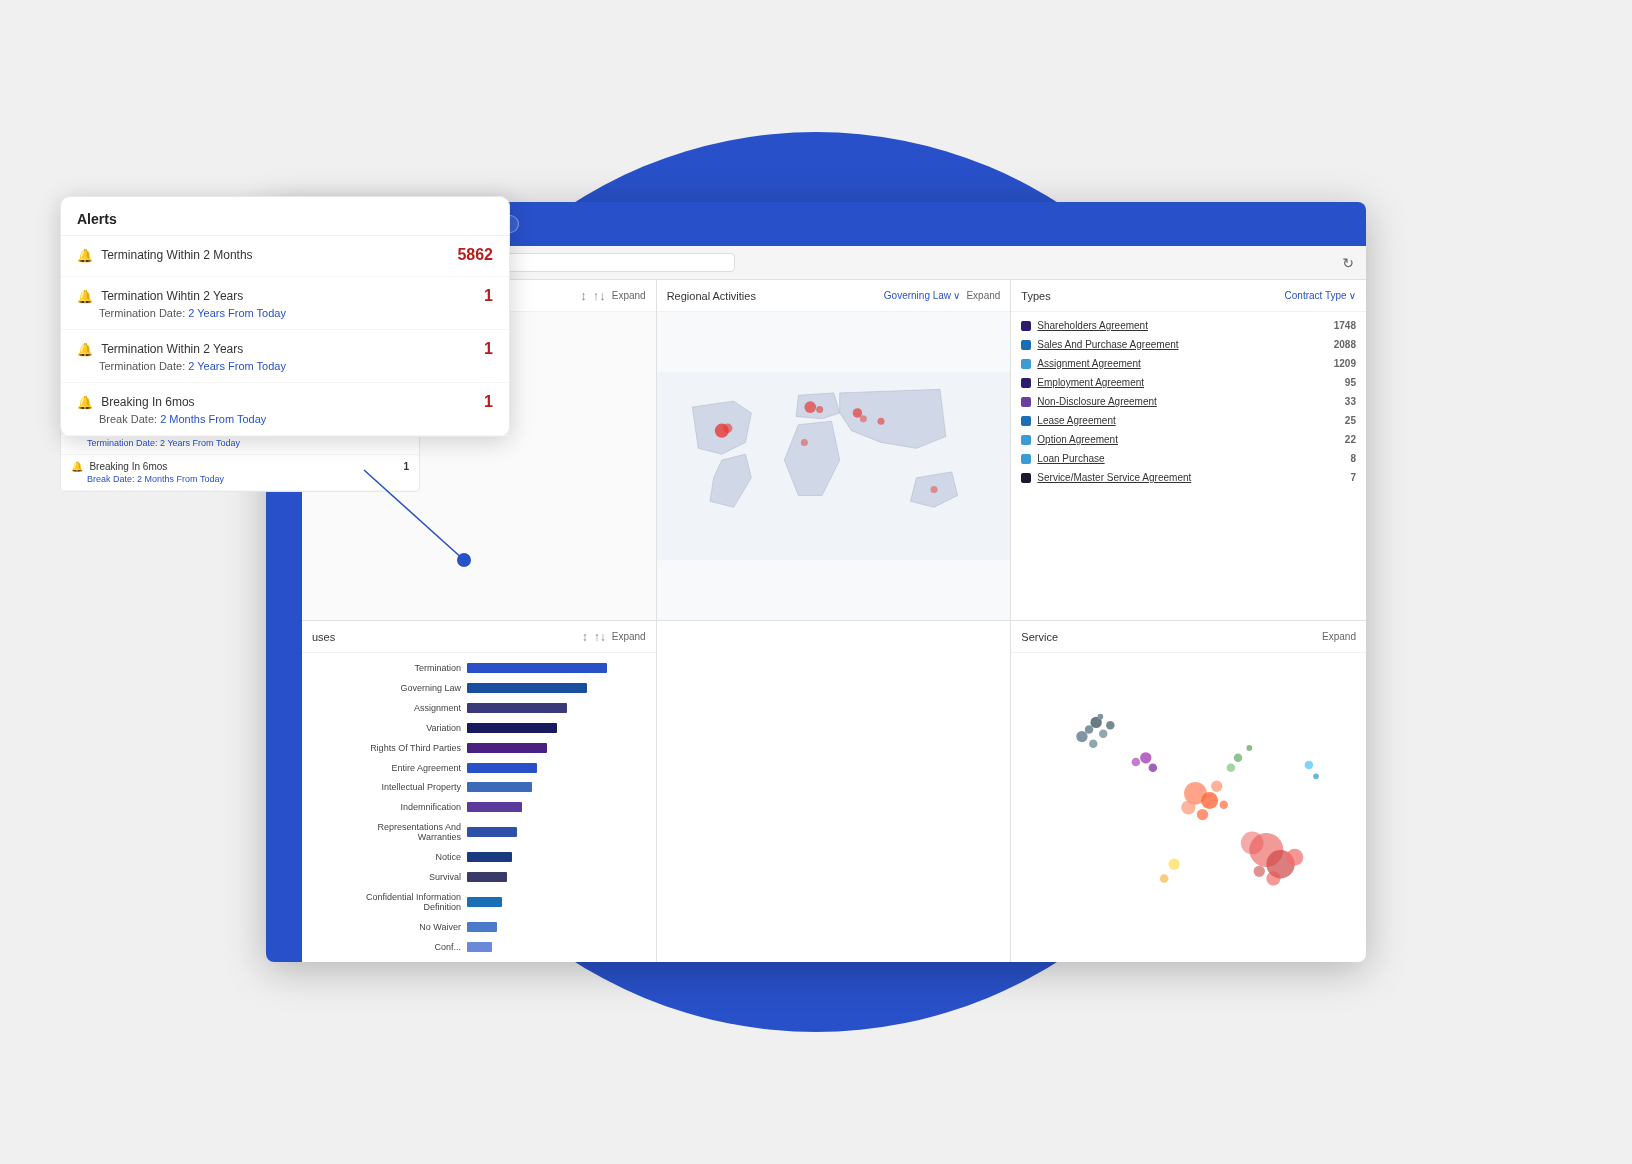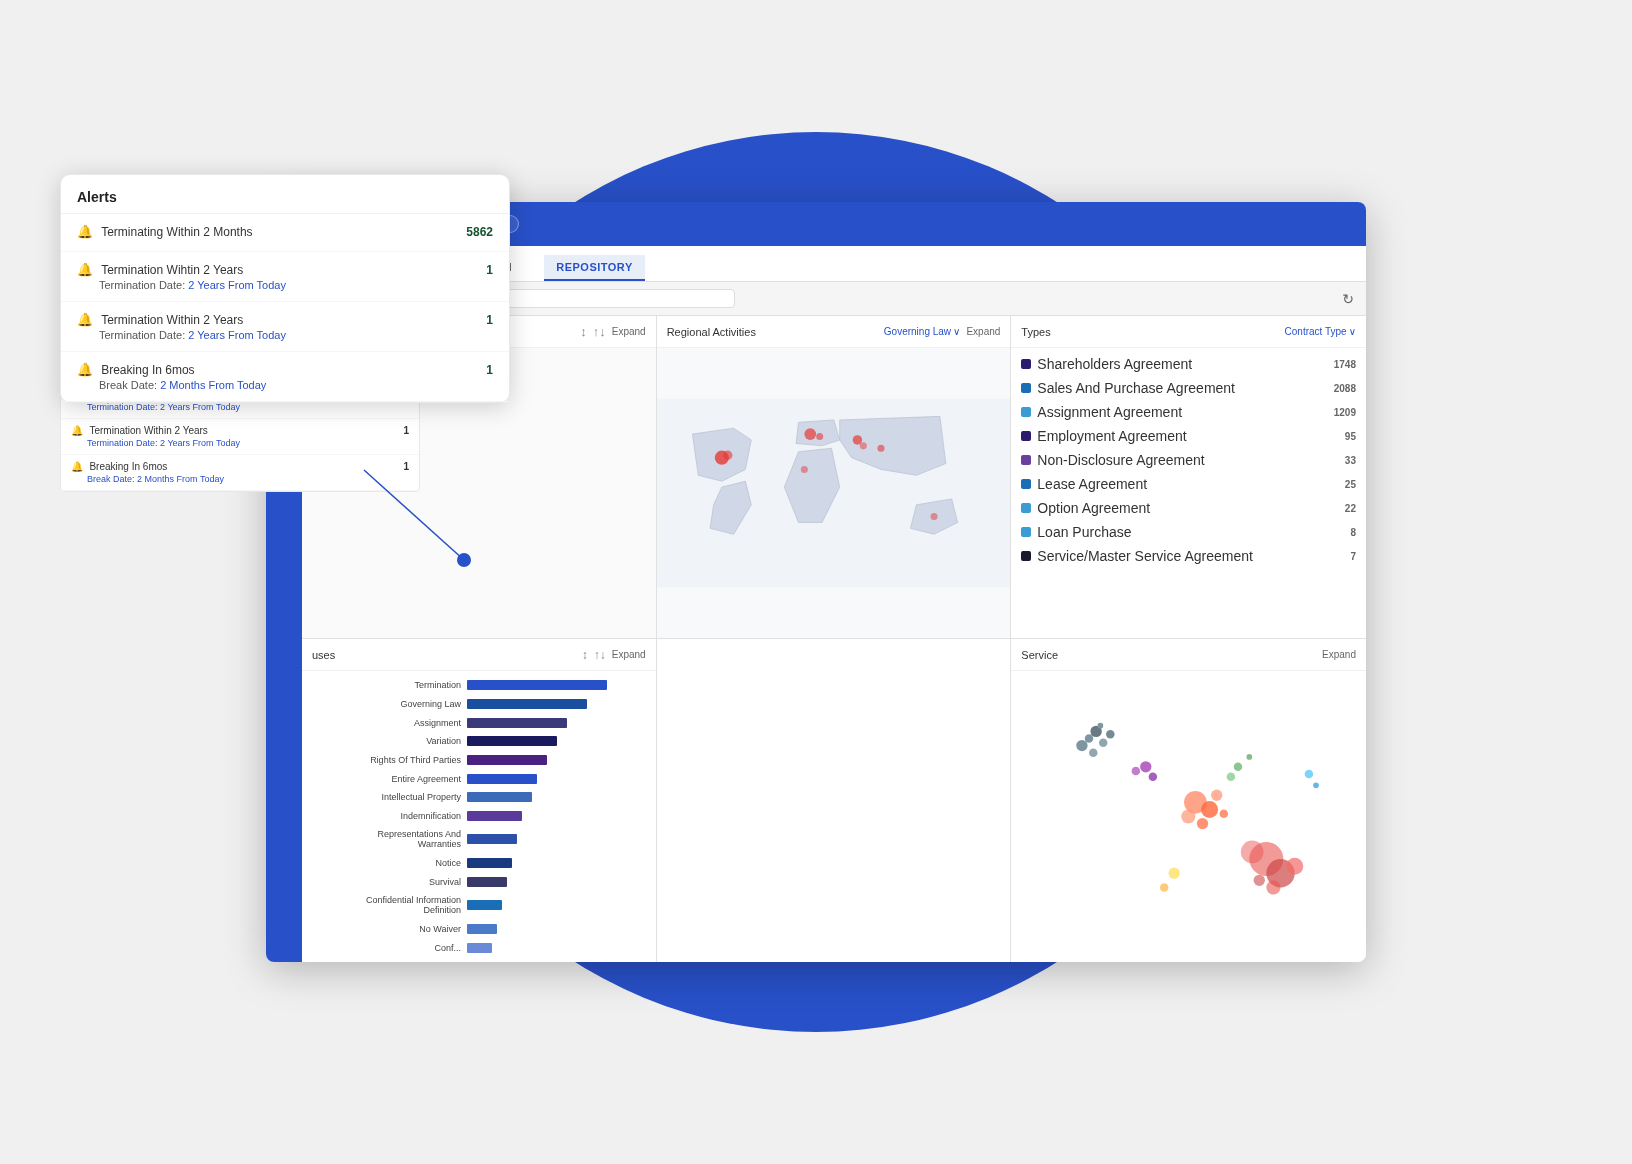--- a/index.html
+++ b/index.html
@@ -272,22 +272,23 @@
       gap: 6px;
     }
     .type-color {
       width: 10px;
       height: 10px;
       border-radius: 2px;
       flex-shrink: 0;
     }
     .type-name {
       flex: 1;
-      font-size: 14px;
+      font-size: 10px;
       color: #333;
+      text-decoration: underline;
     }
     .type-count {
       font-size: 10px;
       color: #666;
       font-weight: 600;
     }
 
     
     .clauses-panel .panel-body {
       flex: 1;
@@ -323,21 +324,21 @@
     
     .spatial-panel .panel-body {
       flex: 1;
       position: relative;
       overflow: hidden;
     }
 
     
     .alerts-popup {
       position: absolute;
-      top: 174px;
+      top: 196px;
       left: 60px;
       width: 450px;
       background: #fff;
       border-radius: 10px;
       box-shadow: 0 4px 24px rgba(0,0,0,0.18);
       border: 1px solid #e8e8e8;
       z-index: 10;
     }
     .alerts-header {
       padding: 14px 16px 8px;
@@ -360,22 +361,22 @@
       color: #e53935;
       font-size: 13px;
     }
     .alert-title {
       flex: 1;
       font-size: 12px;
       color: #333;
       font-weight: 500;
     }
     .alert-count {
-      font-size: 12px;
-      color: #14532d;
+      font-size: 16px;
+      color: #b91c1c;
       font-weight: 600;
     }
     .alert-date-row {
       padding-left: 22px;
       font-size: 11px;
       color: #555;
     }
     .alert-date-link {
       color: #2850c8;
       font-weight: 500;
@@ -431,25 +432,20 @@
     <div style="width:28px;height:28px;background:rgba(255,255,255,0.15);border-radius:4px;display:flex;align-items:center;justify-content:center;">
       <svg width="16" height="16" viewBox="0 0 16 16" fill="white">
         <path d="M2 2h5v5H2zM9 2h5v5H9zM2 9h5v5H2zM9 9h5v5H9z" opacity="0.7"></path>
       </svg>
     </div>
     <span class="top-bar-label">DIVISION</span>
     <button class="pill active">All</button>
     <button class="pill">VoicePhone</button>
   </div>
 
-  <div class="nav-tabs">
-    <div class="nav-tab">INSIGHTS</div>
-    <div class="nav-tab">UNDER NEGOTIATION</div>
-    <div class="nav-tab active">REPOSITORY</div>
-  </div>
 
   <div class="toolbar">
     <button class="list-docs-btn">
       <span>≡</span>
       <span>LIST DOCUMENTS</span>
     </button>
     <button class="gear-icon-btn">⚙</button>
     <div class="search-bar">
       <span style="color:#888;font-size:11px;">🔍</span>
       <input type="text" placeholder="Search" style="">

